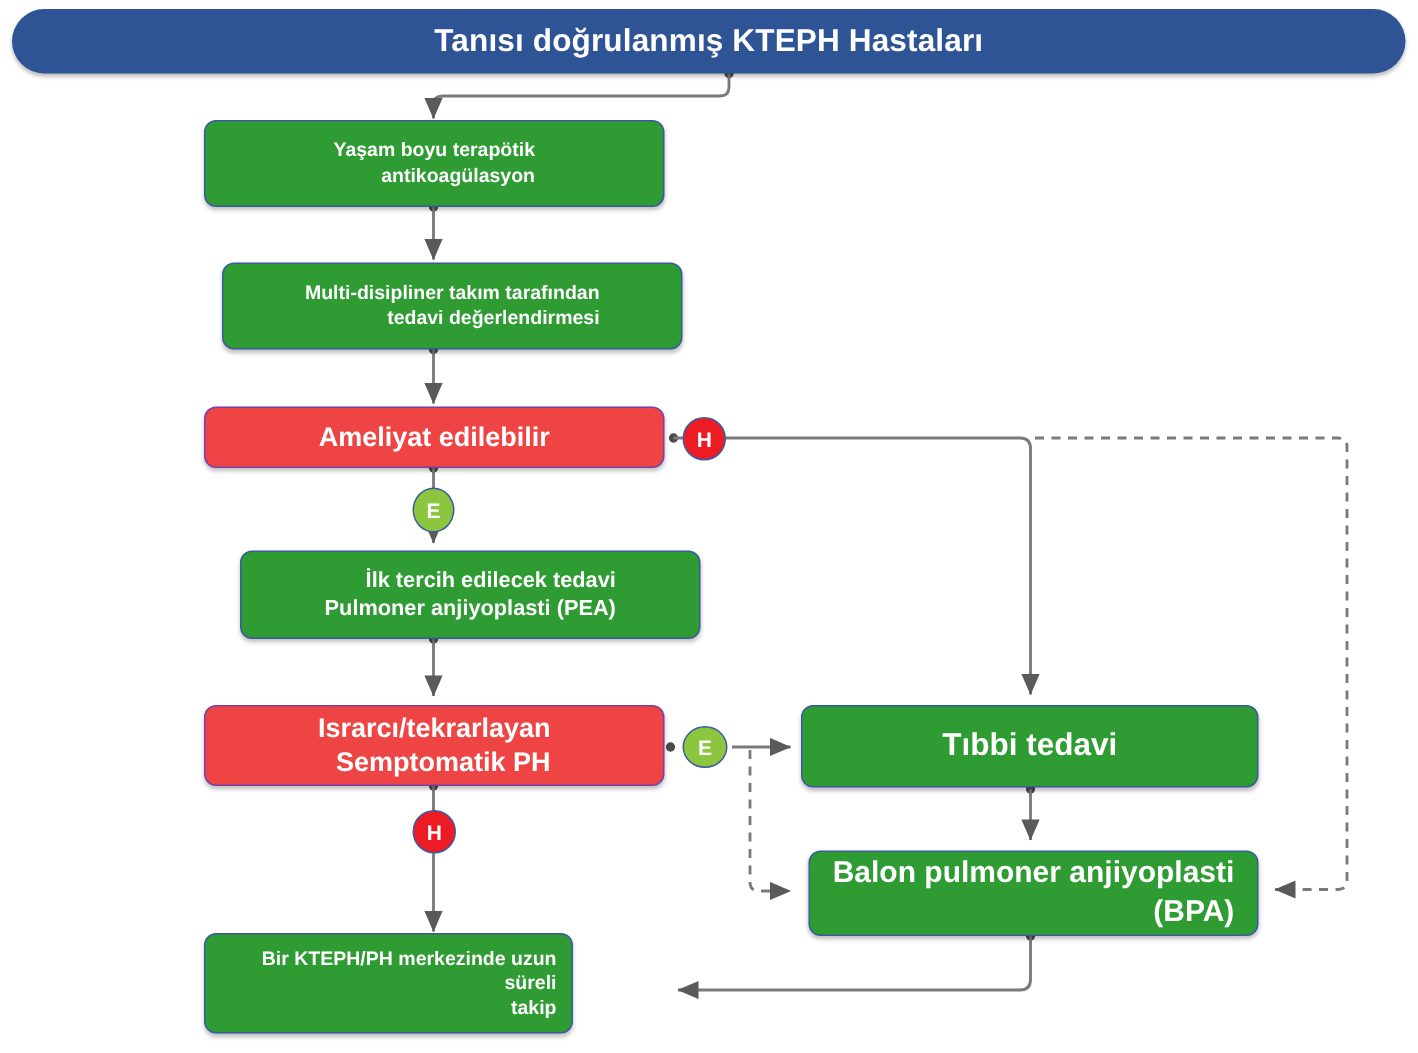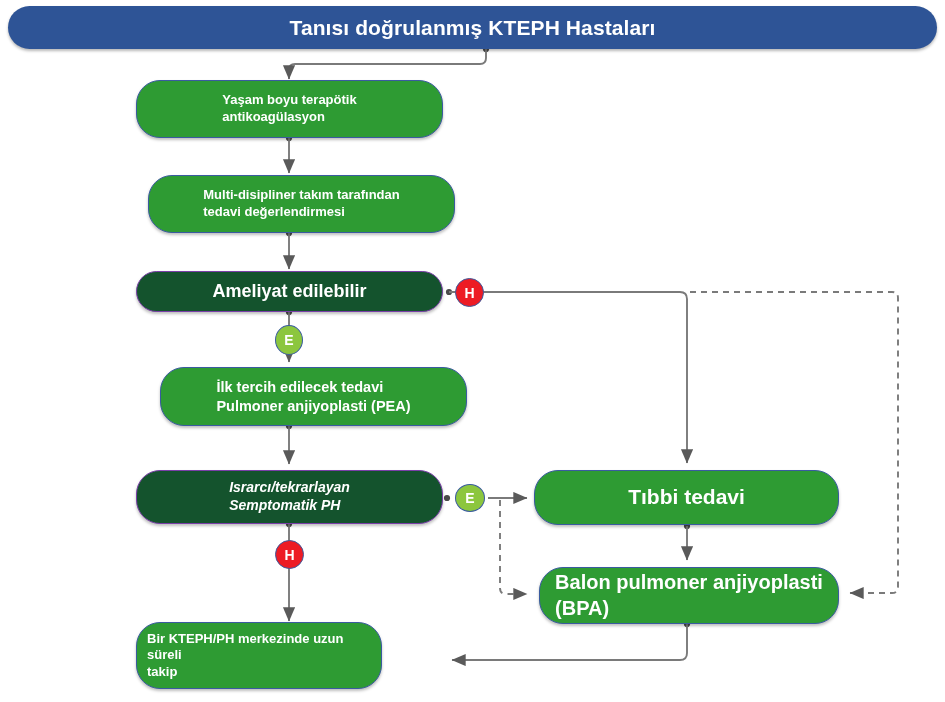--- a/index.html
+++ b/index.html
@@ -45,37 +45,37 @@
     color: #ffffff;
     font-size: 21px;
     font-weight: bold;
     letter-spacing: 0.1px;
     white-space: nowrap;
   }
   
   .node {
     position: absolute;
     box-sizing: border-box;
-    border-radius: 24px;
+    border-radius: 8px;
     display: flex;
     align-items: center;
     justify-content: center;
-    text-align: left;
+    text-align: right;
     color: #ffffff;
     font-weight: bold;
     line-height: 1.28;
     padding: 4px 10px;
     box-shadow: 0 2px 3px rgba(0,0,0,0.26);
   }
   .node.green {
     background: #2E9B33;
     border: 1.4px solid #3A5BA0;
   }
   .node.magenta {
-    background: #14532d;
+    background: #ef4444;
     border: 1.4px solid #7A3FA8;
   }
   .node .label { display: block; }
   
   .badge {
     position: absolute;
     display: flex;
     align-items: center;
     justify-content: center;
     border-radius: 50%;
@@ -170,21 +170,21 @@
     <span class="label">Ameliyat edilebilir</span>
   </div>
 
   <div class="node green" style="left:136px; top:367px; width:307px; height:59px; font-size:14.5px;margin-left:24px;">
     <span>
       <span class="label">İlk tercih edilecek tedavi</span>
       <span class="label">Pulmoner anjiyoplasti (PEA)</span>
     </span>
   </div>
 
-  <div class="node magenta" style="left:136px; top:470px; width:307px; height:54px; font-size:14px;font-style:italic;">
+  <div class="node magenta" style="left:136px; top:470px; width:307px; height:54px; font-size:18px;">
     <span>
       <span class="label">Israrcı/tekrarlayan</span>
       <span class="label">Semptomatik PH</span>
     </span>
   </div>
 
   <div class="node green" style="left:534px; top:470px; width:305px; height:55px; font-size:21px;">
     <span class="label">Tıbbi tedavi</span>
   </div>
 

